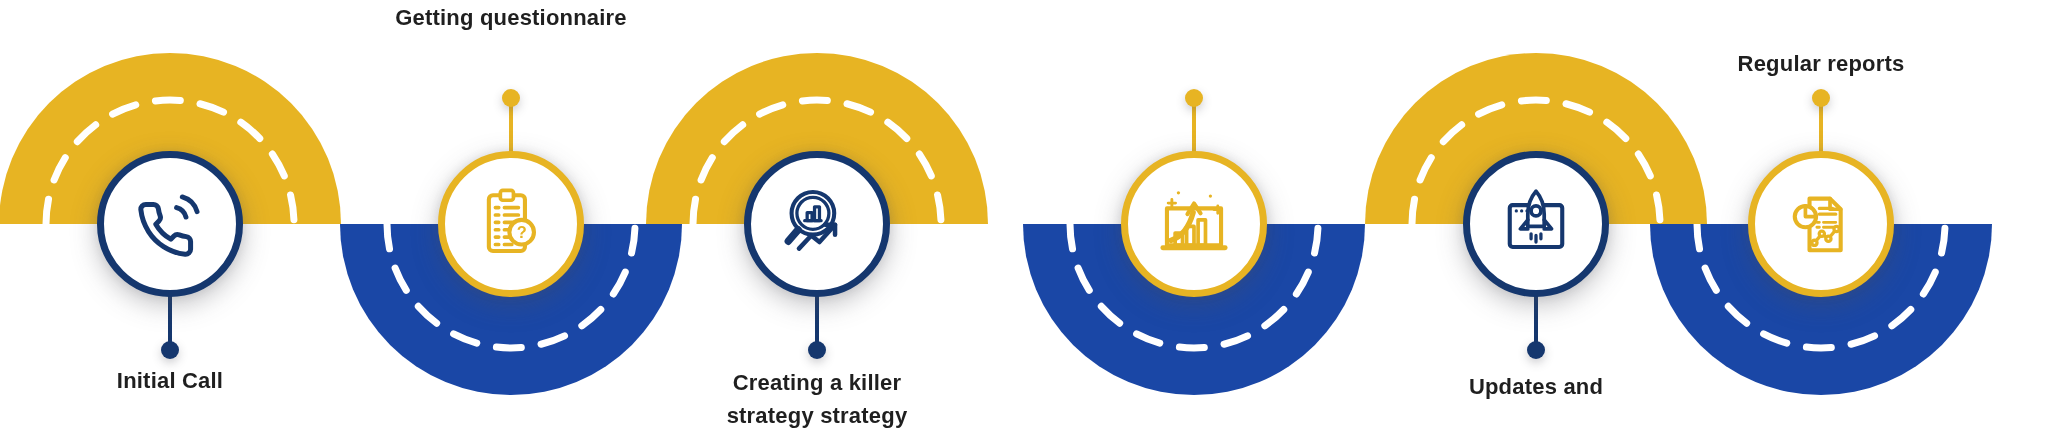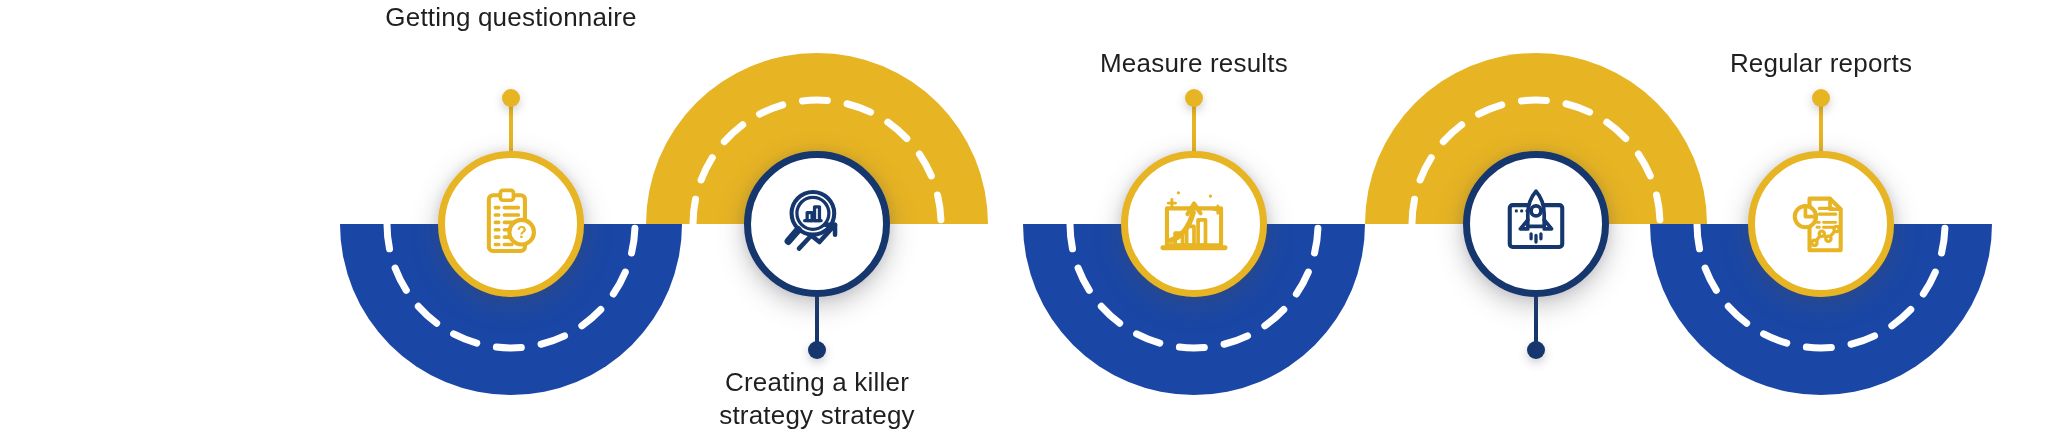--- a/index.html
+++ b/index.html
@@ -29,34 +29,55 @@
         display:flex;align-items:center;justify-content:center;
         box-shadow:0 8px 26px rgba(80,80,90,.35),0 0 10px rgba(80,80,90,.12);}
   .up .node{border-color:var(--navy);color:var(--navy);}
   .down .node{border-color:var(--yellow);color:var(--yellow);}
   .icon{width:82px;height:82px;display:block;}
   .icon *{vector-effect:none}
   .icon path,.icon rect,.icon circle{fill:none;stroke:currentColor;stroke-linecap:round;stroke-linejoin:round;}
   .icon .fill{fill:currentColor;stroke:none;}
   .icon .wfill{fill:var(--node_fill);}
   .label{position:absolute;left:-40px;width:422px;text-align:center;z-index:4;color:var(--ink);
-         font-size:26px;line-height:33px;font-weight:400;letter-spacing:.2px;}
+         font-size:22px;line-height:33px;font-weight:700;letter-spacing:.2px;}
   .label span{display:block;}
   .s1 .label{top:364px}
   .s2 .label{top:1px}
   .s3 .label{top:366px}
   .s4 .label{top:47px}
   .s5 .label{top:370px}
   .s6 .label{top:47px}
 </style>
 </head>
 <body>
 
 <div id="roadmap">
 
+  <div class="step s1 up">
+    <div class="arc">
+      <svg class="lane" viewBox="0 0 342 171">
+        <path d="M47 171 A124 124 0 0 1 295 171"></path>
+      </svg>
+    </div>
+    <div class="cline"></div>
+    <div class="cdot"></div>
+    <div class="node">
+      <svg class="icon" viewBox="0 0 100 100">
+        <g transform="translate(8,20) scale(3.05)">
+          <path stroke-width="2" d="M22 16.92v3a2 2 0 0 1-2.18 2 19.79 19.79 0 0 1-8.63-3.07 19.5 19.5 0 0 1-6-6A19.79 19.79 0 0 1 2.12 4.18 2 2 0 0 1 4.11 2h3a2 2 0 0 1 2 1.72 12.84 12.84 0 0 0 .7 2.81 2 2 0 0 1-.45 2.11L8.09 9.91a16 16 0 0 0 6 6l1.27-1.27a2 2 0 0 1 2.11-.45 12.84 12.84 0 0 0 2.81.7A2 2 0 0 1 22 16.92z"></path>
+        </g>
+        <path stroke-width="6" d="M58 30a16 16 0 0 1 11.5 11.5"></path>
+        <path stroke-width="6" d="M65 17a26 26 0 0 1 18 18"></path>
+      </svg>
+    </div>
+    <div class="label">
+      <span>Initial Call</span>
+    </div>
+  </div>
 
   <div class="step s2 down">
     <div class="arc">
       <svg class="lane" viewBox="0 0 342 171">
         <path d="M47 0 A124 124 0 0 0 295 0"></path>
       </svg>
     </div>
     <div class="cline"></div>
     <div class="cdot"></div>
     <div class="node">
@@ -120,23 +141,20 @@
         <rect x="41" y="53" width="9" height="23" stroke-width="4.5"></rect>
         <rect x="55" y="45" width="9" height="31" stroke-width="4.5"></rect>
         <path stroke-width="6.5" d="M22 70c12-4 22-16 27-34"></path>
         <path stroke-width="5" d="M42 38l8-13 8 12"></path>
         <path stroke-width="3.5" d="M23 20v9M18.5 24.5h9"></path>
         <path stroke-width="3.5" d="M79 28v9M74.5 32.5h9"></path>
         <circle class="fill" cx="31" cy="12" r="2"></circle>
         <circle class="fill" cx="70" cy="16" r="2"></circle>
       </svg>
     </div>
-    <div class="label">
-      <span>Measure results</span>
-    </div>
   </div>
 
   <div class="step s5 up">
     <div class="arc">
       <svg class="lane" viewBox="0 0 342 171">
         <path d="M47 171 A124 124 0 0 1 295 171"></path>
       </svg>
     </div>
     <div class="cline"></div>
     <div class="cdot"></div>
@@ -147,20 +165,21 @@
         <circle class="fill" cx="32.5" cy="34" r="2"></circle>
         <circle class="fill" cx="39" cy="34" r="2"></circle>
         <path class="wfill" stroke-width="4.5" d="M50 10c-7 8-10 17-10 28v15h20V38c0-11-3-20-10-28z"></path>
         <circle cx="50" cy="34" r="6" stroke-width="4.5"></circle>
         <path stroke-width="4.5" d="M40 45L31 56h9"></path>
         <path stroke-width="4.5" d="M60 45l9 11h-9"></path>
         <path stroke-width="4" d="M44 62v6M50 64v8M56 62v6"></path>
       </svg>
     </div>
     <div class="label">
+      <span>Updates and</span>
     </div>
   </div>
 
   <div class="step s6 down">
     <div class="arc">
       <svg class="lane" viewBox="0 0 342 171">
         <path d="M47 0 A124 124 0 0 0 295 0"></path>
       </svg>
     </div>
     <div class="cline"></div>

